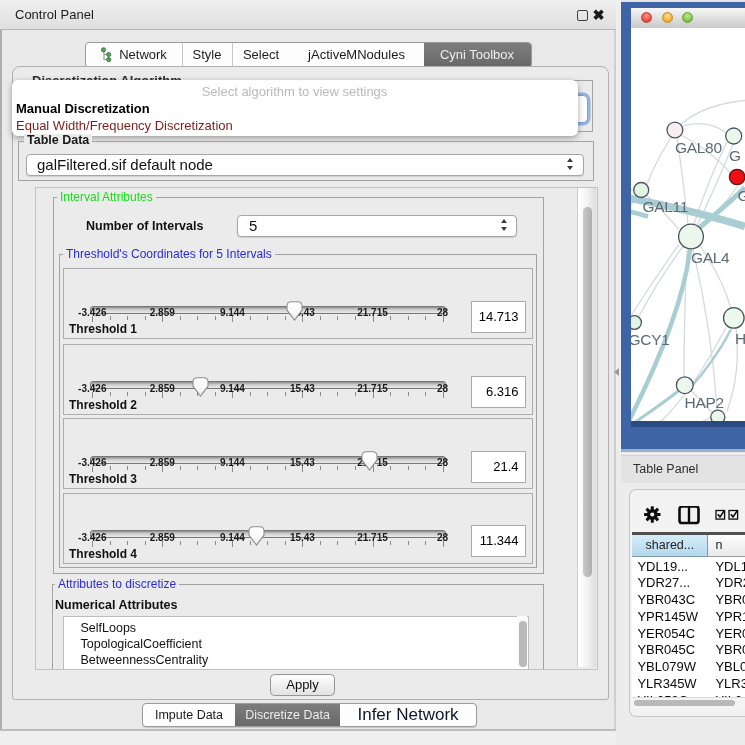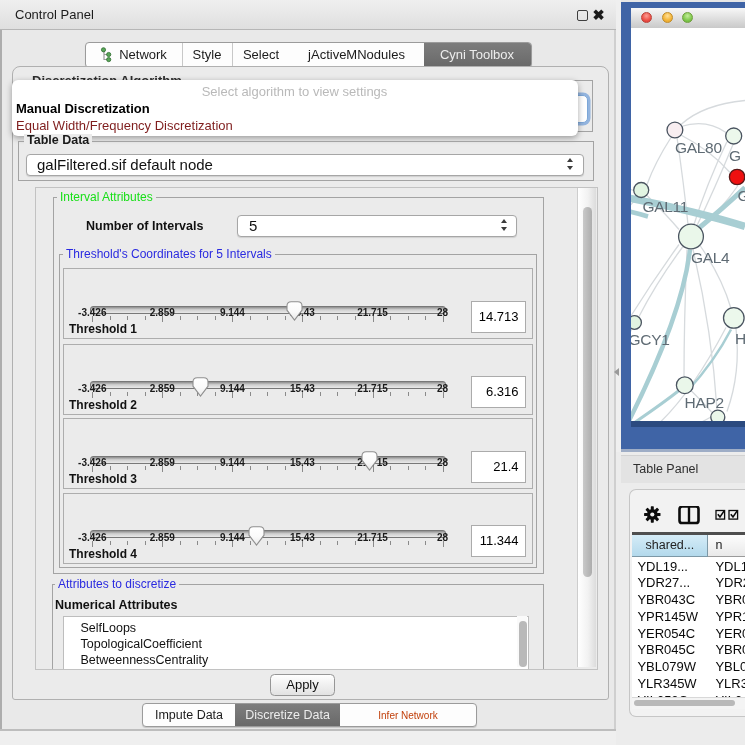--- a/index.html
+++ b/index.html
@@ -253,21 +253,21 @@
 <div class="a" style="left:62.5px;top:615.5px;width:464px;height:52px;background:#fff;border:1px solid #bdbdbd;border-bottom:none;overflow:hidden;">
   <div style="padding:3px 0 0 17px;font-size:12.5px;color:#111;line-height:16.4px;">SelfLoops<br>TopologicalCoefficient<br>BetweennessCentrality</div>
 </div>
 <div class="a" style="left:516.5px;top:616px;width:10px;height:51px;background:#fafafa;"></div>
 <div class="a" style="left:518.5px;top:621px;width:8px;height:46px;background:#b9b9b9;border-radius:4px;"></div>
 
 <div class="a" style="left:270px;top:673.5px;width:63px;height:20px;background:linear-gradient(#ffffff,#f0f0f0 50%,#e2e2e2);border:1px solid #969696;border-radius:4.5px;font-size:13px;color:#111;text-align:center;line-height:19px;">Apply</div>
 <div class="a" style="left:142px;top:703px;width:333px;height:22px;background:#fdfdfd;border:1px solid #9b9b9b;border-radius:4px;box-shadow:0 1px 1px rgba(0,0,0,0.15);overflow:hidden;display:flex;">
       <div style="width:92px;color:#1b1b1b;font-size:12.5px;display:flex;align-items:center;justify-content:center;box-sizing:border-box;">Impute Data</div>
       <div style="width:105px;background:linear-gradient(#7d7d7d,#696969);color:#ededed;font-size:12.5px;display:flex;align-items:center;justify-content:center;box-sizing:border-box;">Discretize Data</div>
-      <div style="width:136px;color:#c2410c;font-size:10px;display:flex;align-items:center;justify-content:center;box-sizing:border-box;">Infer Network</div>
+      <div style="width:136px;color:#0f172a;font-size:17px;display:flex;align-items:center;justify-content:center;box-sizing:border-box;">Infer Network</div>
     </div>
     <div class="a" style="left:613.5px;top:368px;width:0;height:0;border-top:4px solid transparent;border-bottom:4px solid transparent;border-right:5px solid #9a9a9a;"></div>
 <div class="a" style="left:620.5px;top:2px;width:124.5px;height:449px;background:#3f64a6;"></div>
 <div class="a" style="left:620.5px;top:0;width:124.5px;height:2px;background:#e6e6e6;"></div>
 
 <div class="a" style="left:631px;top:7.5px;width:114px;height:20px;background:linear-gradient(#f7f7f7,#c9c9c9);border-bottom:1px solid #8e8e8e;"></div>
 <div class="a" style="left:641px;top:11.5px;width:11px;height:11px;border-radius:50%;background:radial-gradient(circle at 50% 32%,#fb9d93,#ee544a 55%,#d8302c);border:0.8px solid #b8423a;box-sizing:border-box;"></div>
 <div class="a" style="left:661.5px;top:11.5px;width:11px;height:11px;border-radius:50%;background:radial-gradient(circle at 50% 32%,#ffe09a,#f4b73c 55%,#e39e23);border:0.8px solid #c08b28;box-sizing:border-box;"></div>
 <div class="a" style="left:682px;top:11.5px;width:11px;height:11px;border-radius:50%;background:radial-gradient(circle at 50% 32%,#c4ec9a,#83cb50 55%,#61ad32);border:0.8px solid #6f9e3d;box-sizing:border-box;"></div>
 

